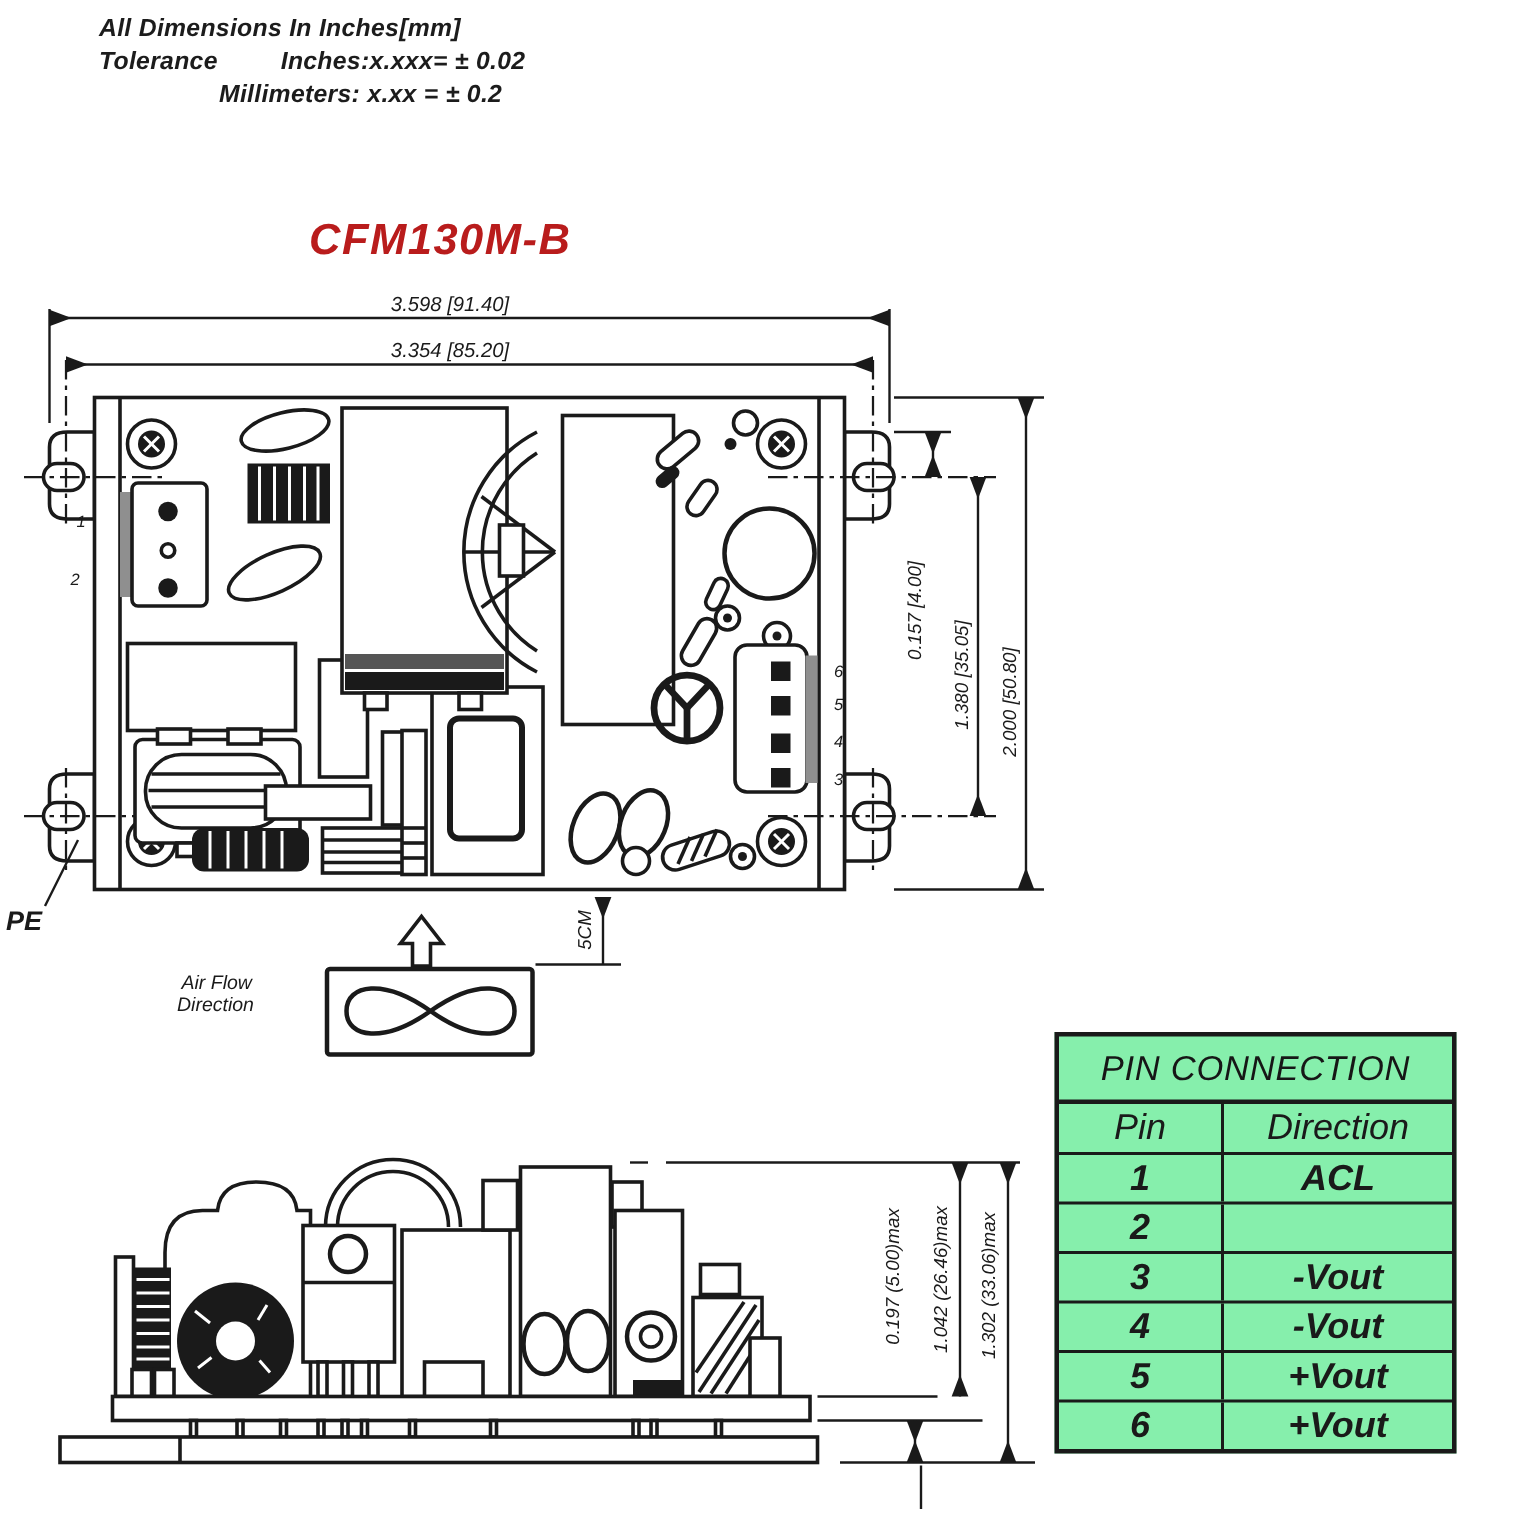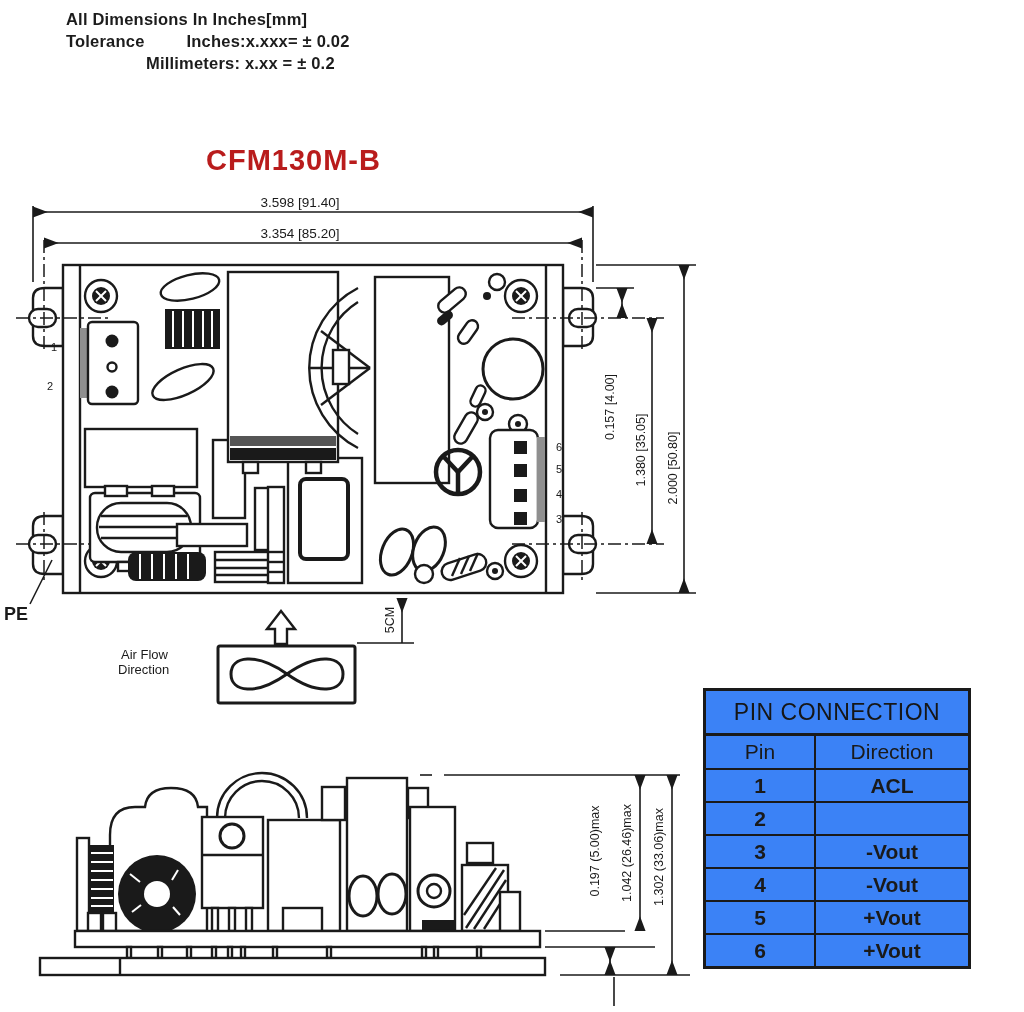--- a/index.html
+++ b/index.html
@@ -1,42 +1,42 @@
 <!DOCTYPE html>
 <html><head>
 <meta charset="utf-8">
 <style>
   html,body{margin:0;padding:0;background:#fff;}
   #page{position:relative;width:1024px;height:1012px;background:#ffffff;overflow:hidden;
-        font-family:"Liberation Sans",sans-serif;color:#1a1a1a;}
+        font-family:"Liberation Sans",sans-serif;color:#1a1a1a;font-style:italic;}
   .hdr{position:absolute;left:66px;top:8px;font-size:16.5px;font-weight:600;letter-spacing:.2px;line-height:22px;color:#1c1c1c;}
   .hdr-l2 .tol{display:inline-block;margin-right:42px;}
   .hdr-l3{padding-left:80px;}
   .title{position:absolute;left:206px;top:100px;font-size:29px;font-weight:700;letter-spacing:1px;color:#b91c1c;margin-top:44px;}
   svg{position:absolute;left:0;top:0;}
   .s2{stroke:#1a1a1a;stroke-width:2.4;fill:none;}
   .s2f{stroke:#1a1a1a;stroke-width:2.4;fill:#ffffff;}
   .s3{stroke:#1a1a1a;stroke-width:3;fill:none;}
   .s3f{stroke:#1a1a1a;stroke-width:3;fill:#ffffff;}
   .thin{stroke:#1a1a1a;stroke-width:1.6;fill:none;}
   .dash{stroke:#1a1a1a;stroke-width:1.5;fill:none;stroke-dasharray:13 4 3 4;}
   .fk{fill:#1a1a1a;stroke:none;}
   .fg{fill:#8f8f8f;stroke:none;}
   .wl{stroke:#ffffff;stroke-width:2;fill:none;}
   .lbl{font-family:"Liberation Sans",sans-serif;font-size:13.5px;fill:#1a1a1a;}
   .lblsm{font-family:"Liberation Sans",sans-serif;font-size:11px;fill:#1a1a1a;}
   .lblr{font-family:"Liberation Sans",sans-serif;font-size:12.5px;fill:#1a1a1a;}
   .pe{font-family:"Liberation Sans",sans-serif;font-size:18px;font-weight:700;fill:#1a1a1a;}
   .af{font-family:"Liberation Sans",sans-serif;font-size:13px;fill:#1a1a1a;}
   
-  .pin-table{position:absolute;left:703px;top:688px;width:268px;border:3px solid #1a1a1a;background:#3b82f6;box-sizing:border-box;}
+  .pin-table{position:absolute;left:703px;top:688px;width:268px;border:3px solid #1a1a1a;background:#86efac;box-sizing:border-box;}
   .pt-title{height:42px;line-height:42px;text-align:center;font-size:23px;letter-spacing:.5px;border-bottom:3px solid #1a1a1a;color:#161616;}
   .pt-head,.pt-row{display:grid;grid-template-columns:42% 58%;border-bottom:2.5px solid #1a1a1a;}
   .pt-row:last-child{border-bottom:none;}
-  .pt-head div,.pt-row div{height:31px;line-height:31px;text-align:center;font-size:21px;}
+  .pt-head div,.pt-row div{height:31px;line-height:31px;text-align:center;font-size:24px;}
   .pt-head div{height:32px;line-height:32px;font-weight:400;}
   .pt-row div{font-weight:600;}
   .pt-c1{border-right:2.5px solid #1a1a1a;}
 </style>
 </head>
 <body>
 
 <div id="page">
 
   <div class="hdr">

